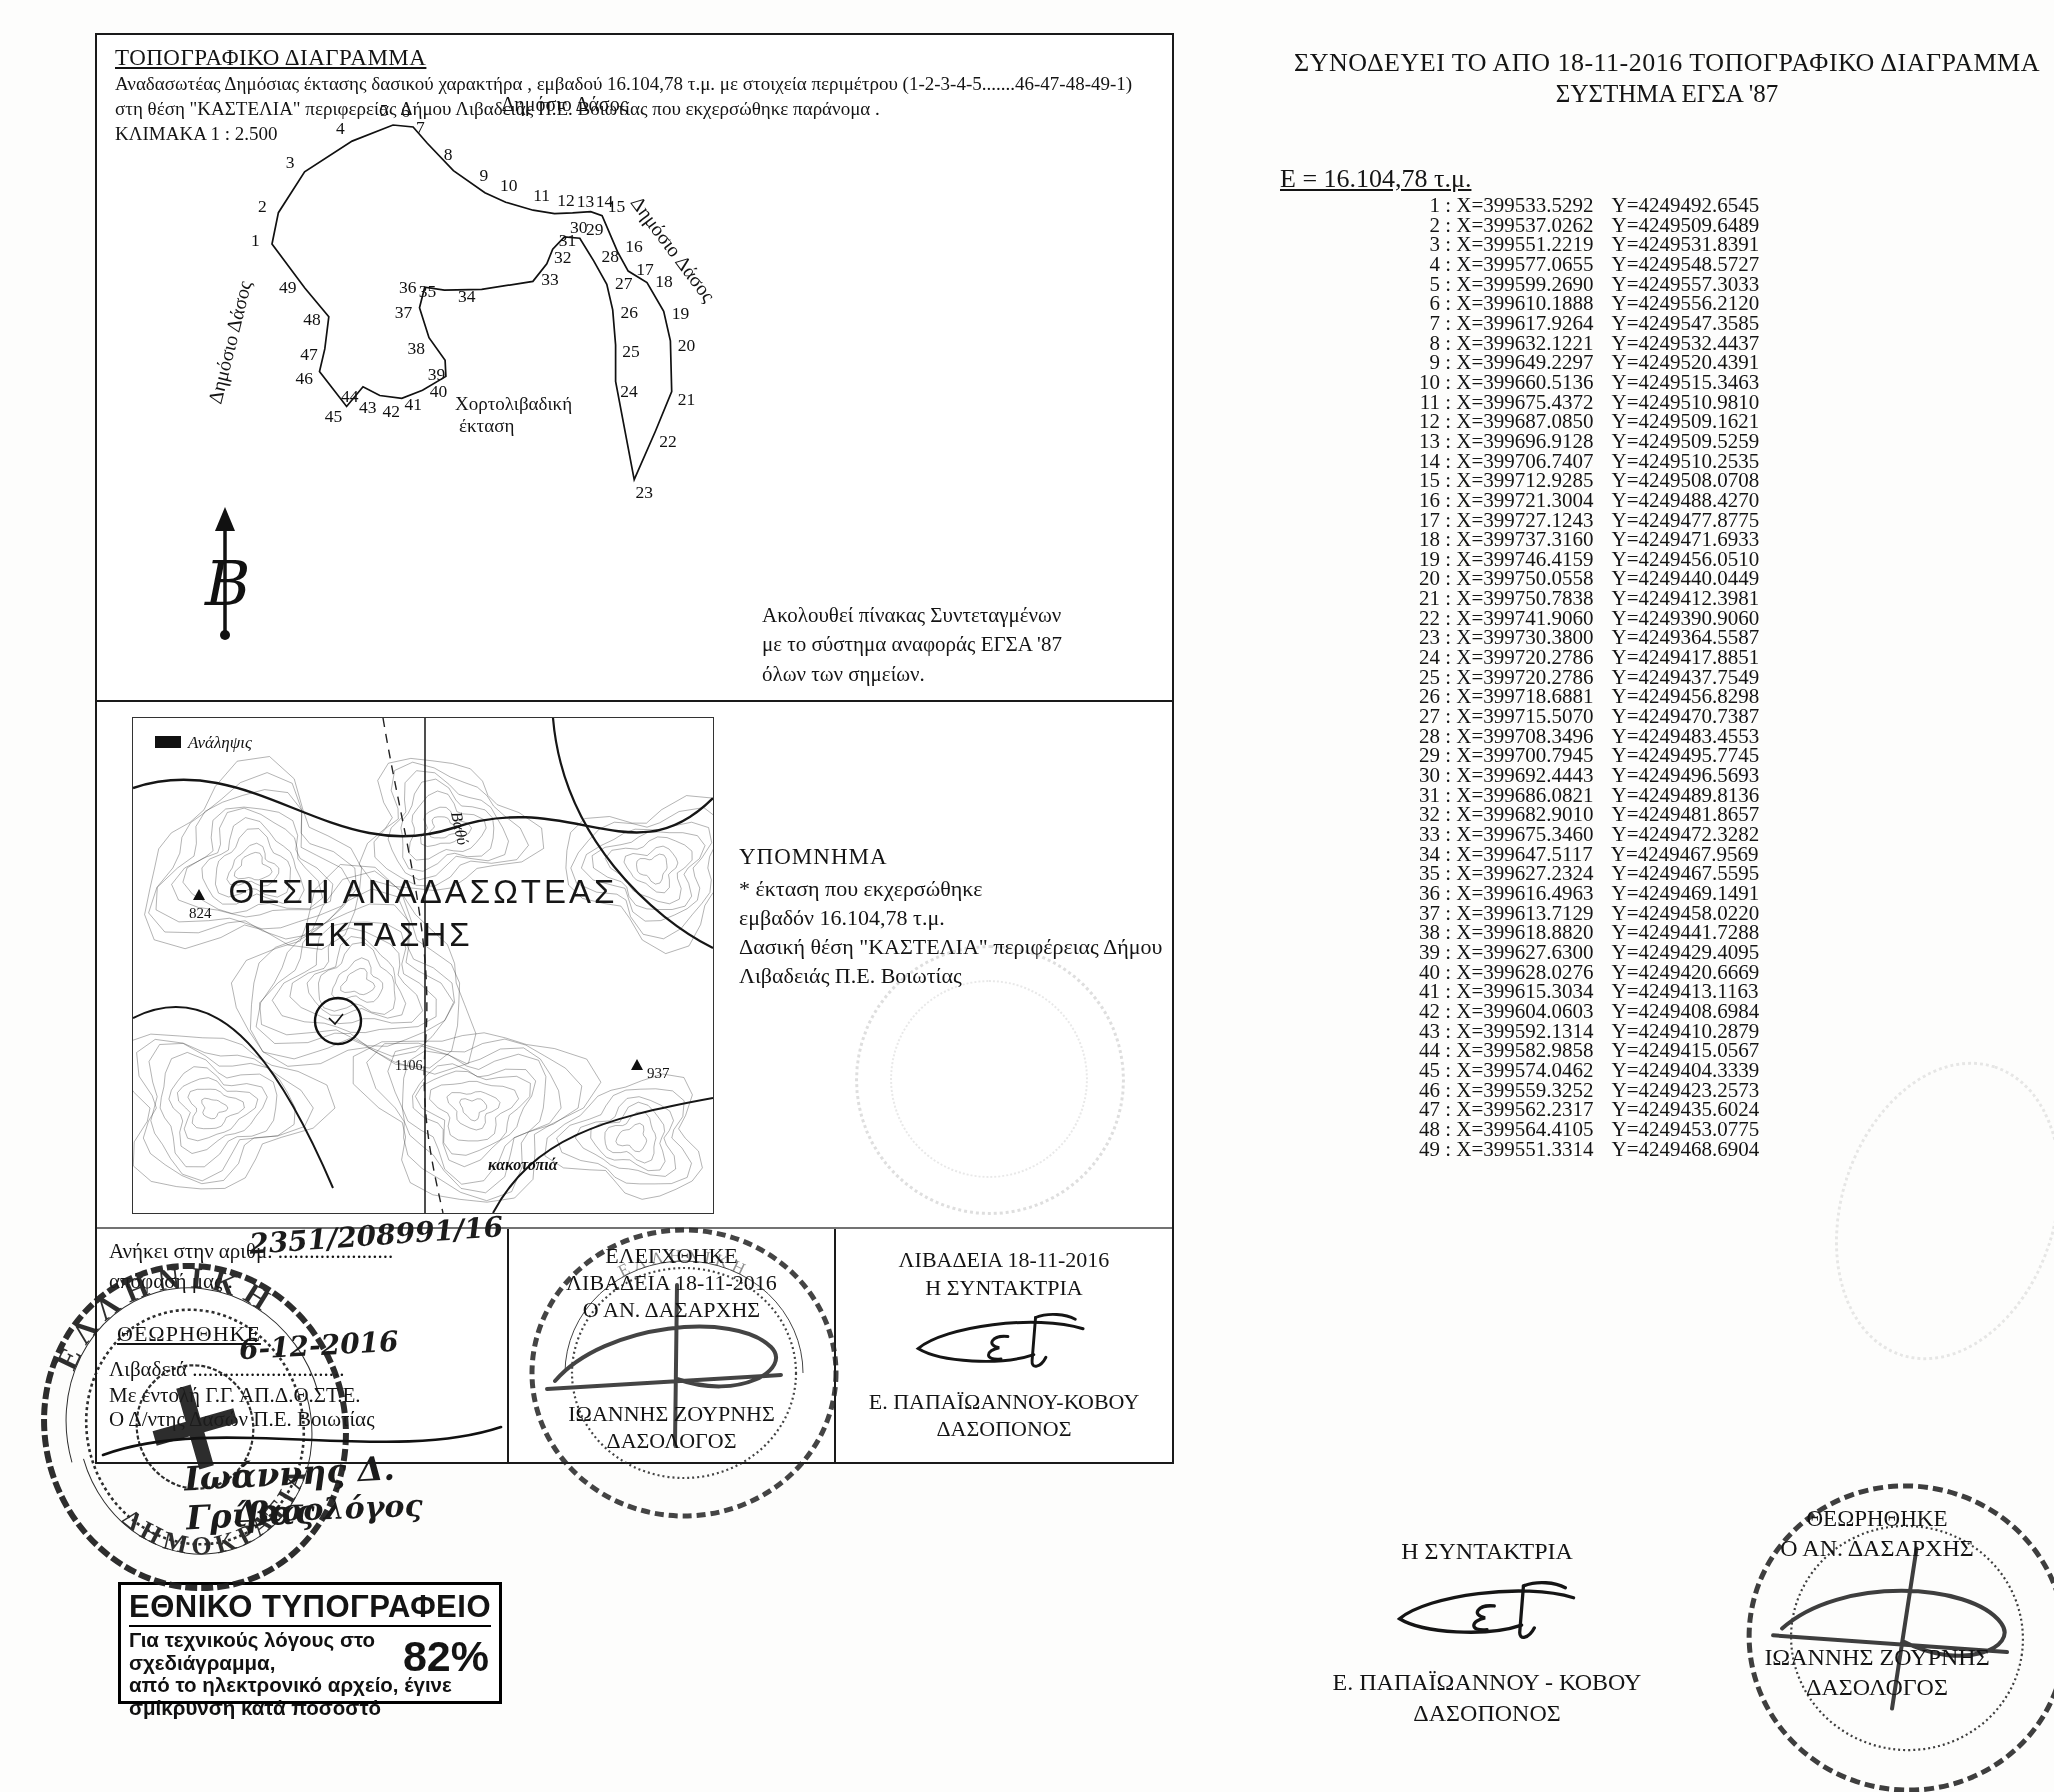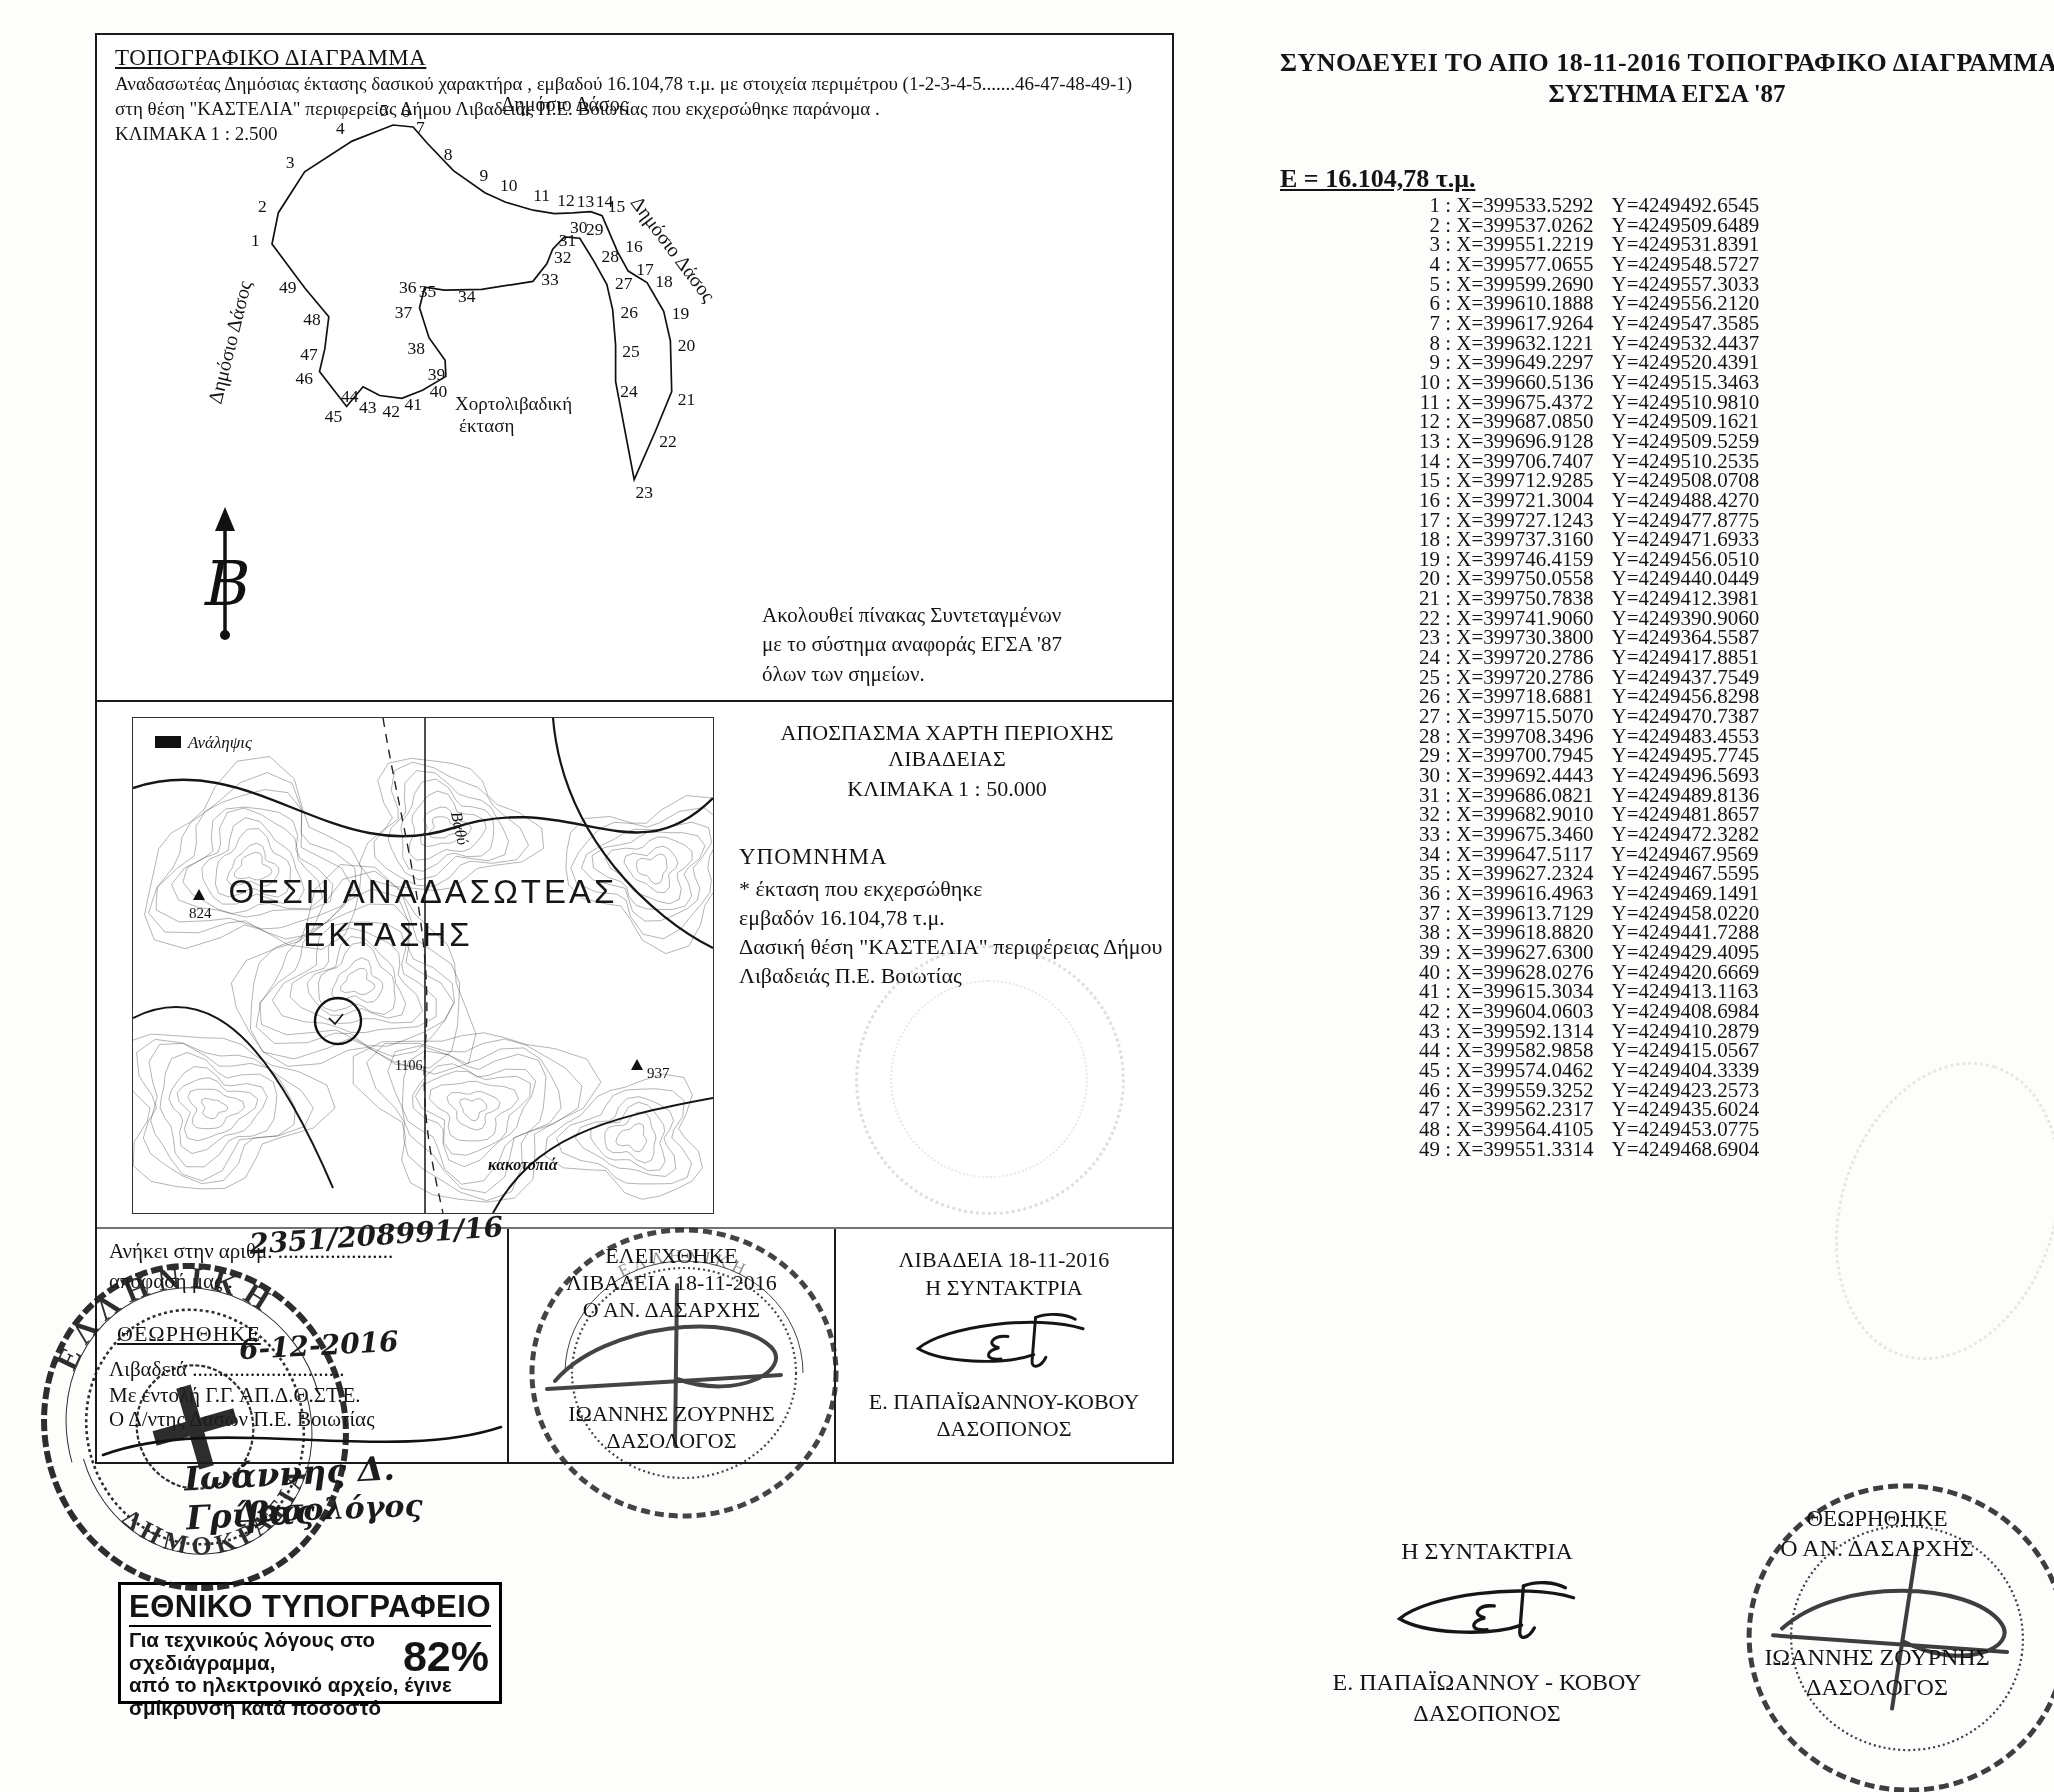--- a/index.html
+++ b/index.html
@@ -17,21 +17,21 @@
   .sec-bot{position:relative;height:233px;display:flex}
   .bbox1{width:410px;position:relative}
   .bbox2{width:325px;border-left:2px solid #1a1a1a;position:relative}
   .bbox3{flex:1;border-left:2px solid #1a1a1a;position:relative}
   .hdr-title{font-size:23px;text-decoration:underline;letter-spacing:.5px}
   .hdr-line{font-size:19px;line-height:1.32}
   .rot-label{white-space:nowrap;font-size:20px}
   .note-line{font-size:21px;line-height:1.4}
   .ghost{border:3px dotted rgba(0,0,0,.13);border-radius:50%}
   .ghost2{border:2px dotted rgba(0,0,0,.09);border-radius:50%}
-  .b{font-weight:bold}
+  .b{font-weight:normal}
   .u{text-decoration:underline}
   #coord-list{position:absolute;left:130px;top:148px;width:420px}
   .crow{font-size:21px;line-height:19.65px;white-space:nowrap}
   .cn{display:inline-block;width:30px;text-align:right}
   .cy{margin-left:18px}
   #print-box{position:absolute;left:118px;top:1582px;width:384px;height:122px;
              border:3px solid #000;background:#fff;box-sizing:border-box;padding:4px 8px 0 8px}
   #print-box .pt{font-size:31px;font-weight:bold;letter-spacing:.5px;border-bottom:2px solid #000;
                  padding-bottom:0;margin-bottom:2px;white-space:nowrap}
   #print-box .pl{font-size:20.5px;line-height:1.1;font-weight:bold;color:#111}
@@ -202,24 +202,20 @@
       <text x="255" y="228" font-size="33" text-anchor="middle" letter-spacing="3" fill="#161616" font-family="Liberation Sans, DejaVu Sans, sans-serif">ΕΚΤΑΣΗΣ</text>
       <path d="M60,182 l6,-11 l6,11 z" fill="#111"></path>
       <text x="56" y="200" font-size="15" fill="#111">824</text>
       <path d="M498,352 l6,-11 l6,11 z" fill="#111"></path>
       <text x="514" y="360" font-size="15" fill="#111">937</text>
       <text x="262" y="352" font-size="14" fill="#111">1106</text>
       <text x="318" y="95" font-size="16" font-style="italic" fill="#111" transform="rotate(78 318 95)">Βαθύ</text>
       <text x="355" y="452" font-size="16" font-weight="bold" font-style="italic" fill="#111">κακοτοπιά</text>
     </svg>
 
-    <div class="abs ctr" style="left:630px;top:18px;width:440px">
-      <div style="font-size:22px">ΑΠΟΣΠΑΣΜΑ  ΧΑΡΤΗ   ΠΕΡΙΟΧΗΣ  ΛΙΒΑΔΕΙΑΣ</div>
-      <div style="font-size:22px;margin-top:4px">ΚΛΙΜΑΚΑ   1 : 50.000</div>
-    </div>
 
     <div class="abs" style="left:642px;top:142px;width:430px">
       <div style="font-size:23px;letter-spacing:1px">ΥΠΟΜΝΗΜΑ</div>
       <div style="font-size:22px;line-height:1.32;margin-top:4px">* έκταση που εκχερσώθηκε</div>
       <div style="font-size:22px;line-height:1.32">εμβαδόν 16.104,78 τ.μ.</div>
       <div style="font-size:22px;line-height:1.32">Δασική θέση "ΚΑΣΤΕΛΙΑ" περιφέρειας Δήμου</div>
       <div style="font-size:22px;line-height:1.32">Λιβαδειάς Π.Ε. Βοιωτίας</div>
     </div>
 
     <div class="abs ghost" style="left:758px;top:243px;width:264px;height:264px"></div>

